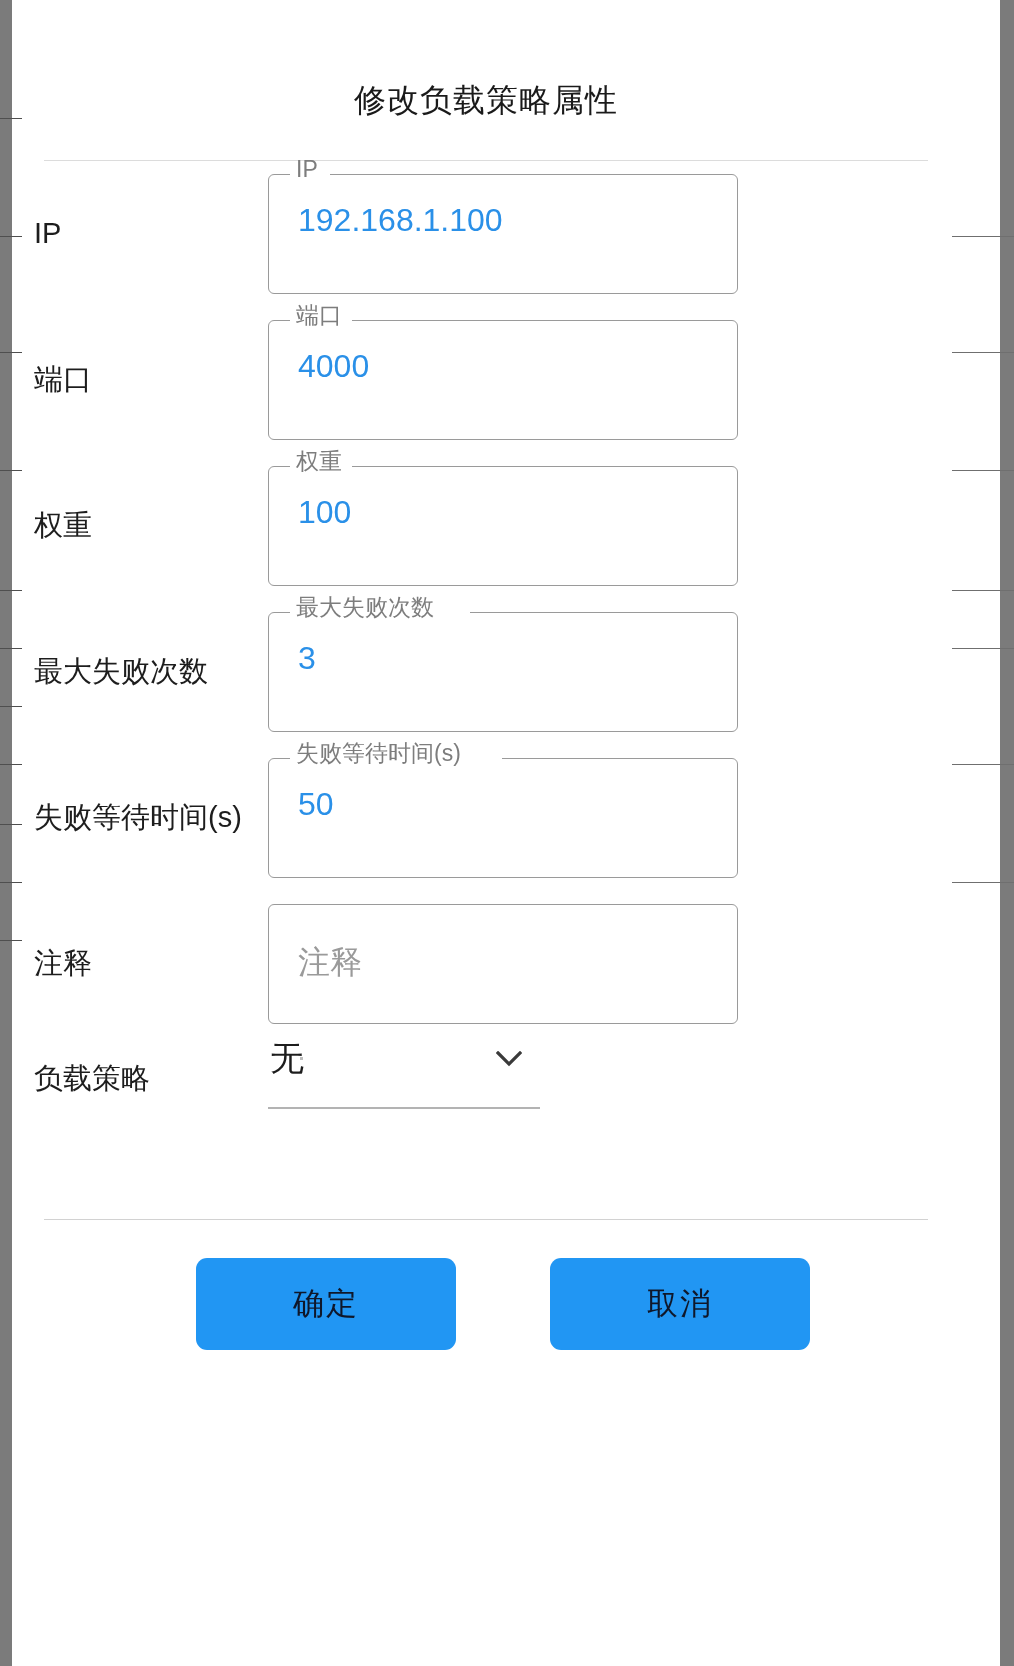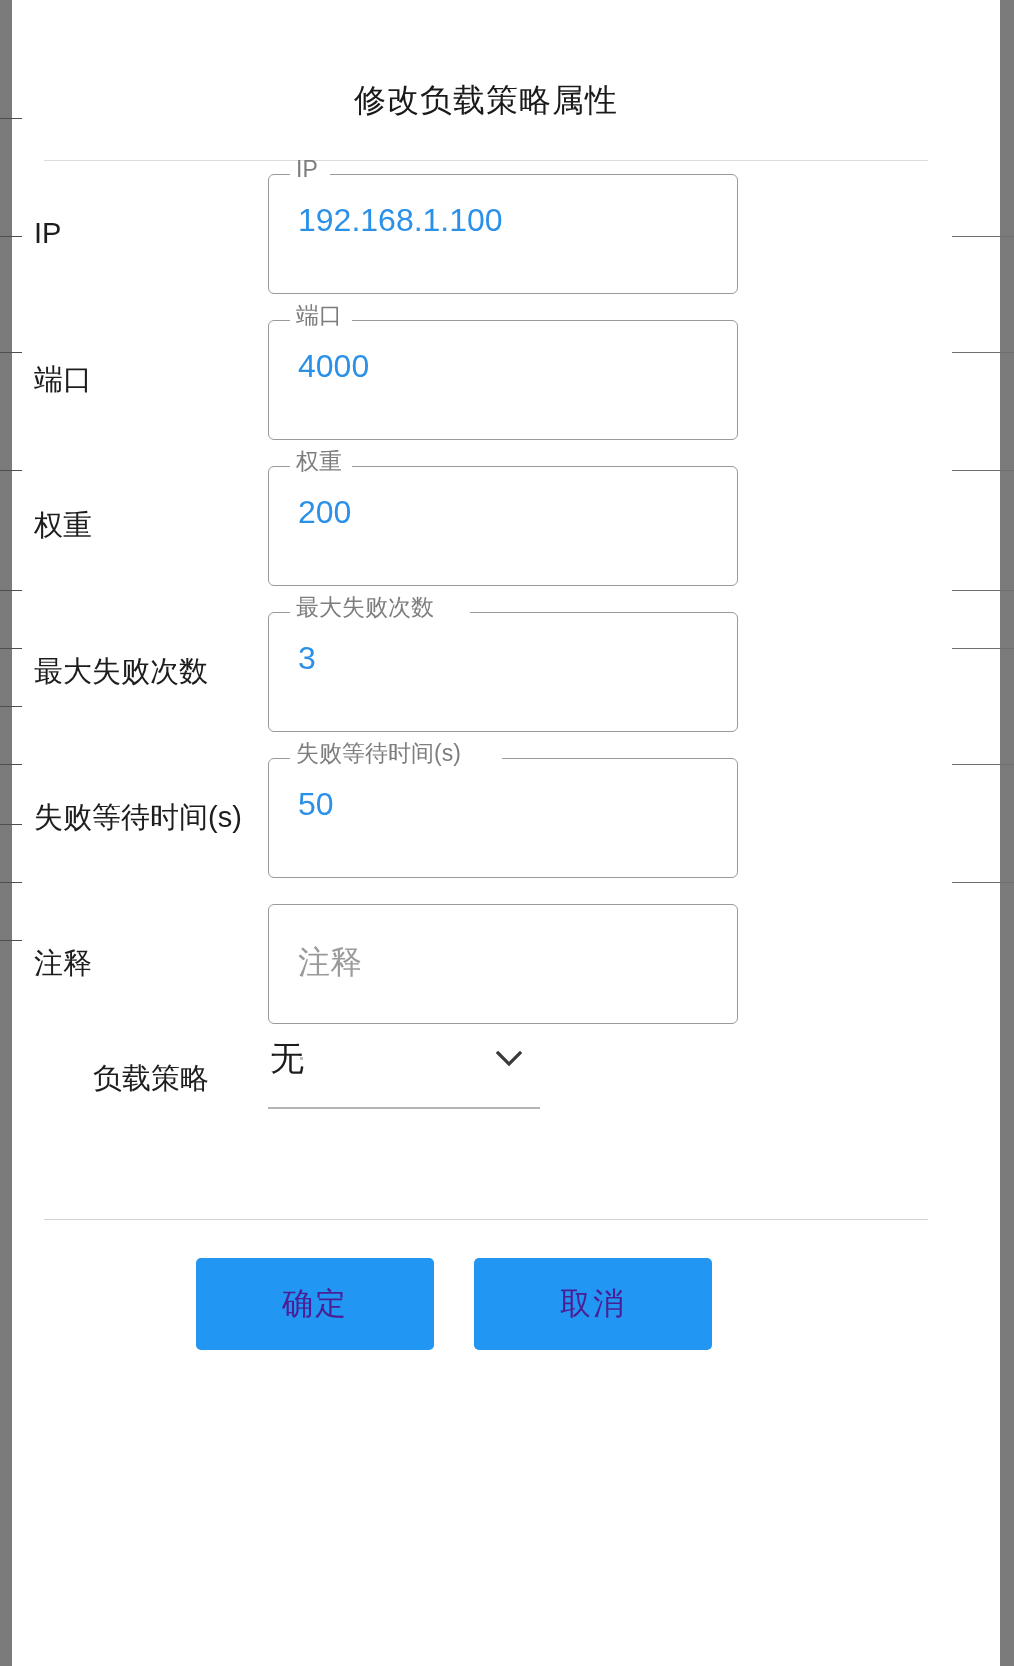--- a/index.html
+++ b/index.html
@@ -159,21 +159,20 @@
     line-height: 1;
     white-space: nowrap;
   }
 
   
   .select-row {
     display: flex;
     align-items: flex-start;
     height: 130px;
     position: relative;
-    text-align: center;
   }
   .select-row .row-label {
     width: 246px;
     flex: 0 0 246px;
     padding-left: 12px;
     box-sizing: border-box;
     font-size: 29px;
     color: #1d1d1d;
     white-space: nowrap;
     padding-top: 22px;
@@ -222,32 +221,32 @@
     background: #d2d2d2;
     margin: 0 22px;
   }
   .footer {
     display: flex;
     padding: 38px 0 0 0;
   }
   .btn {
     border: none;
     background: #2196f3;
-    color: #4c1d95;
+    color: #0f172a;
     font-size: 31px;
     font-family: inherit;
-    border-radius: 5px;
+    border-radius: 11px;
     height: 92px;
-    width: 238px;
+    width: 260px;
     cursor: pointer;
     letter-spacing: 2px;
     padding: 0;
   }
   .btn-ok     { margin-left: 174px; }
-  .btn-cancel { margin-left: 40px;  }
+  .btn-cancel { margin-left: 94px;  }
 </style>
 </head>
 <body>
 
 <div class="backdrop">
   <div class="backdrop-strip left"></div>
   <div class="backdrop-strip right"></div>
 
   <div class="backdrop-grid">
     <div class="gline" style="top:118px"></div>
@@ -301,21 +300,21 @@
         <div class="value">4000</div>
       </div>
     </div>
 
     <div class="form-row">
       <div class="row-label">权重</div>
       <div class="field">
         <div class="outline"></div>
         <div class="notch" style="width:62px"></div>
         <div class="legend">权重</div>
-        <div class="value">200</div>
+        <div class="value">100</div>
       </div>
     </div>
 
     <div class="form-row">
       <div class="row-label">最大失败次数</div>
       <div class="field">
         <div class="outline"></div>
         <div class="notch" style="width:180px"></div>
         <div class="legend">最大失败次数</div>
         <div class="value">3</div>

